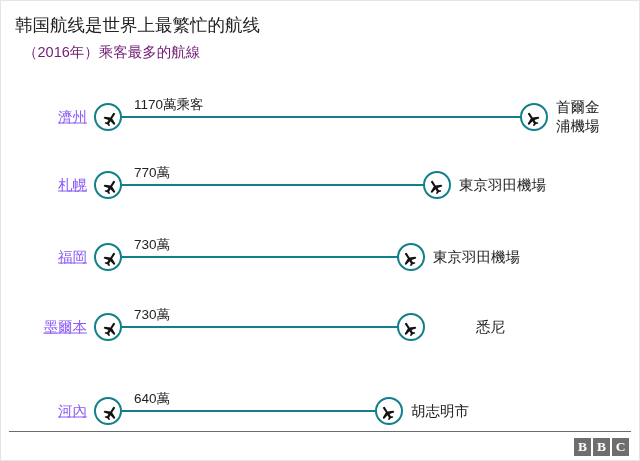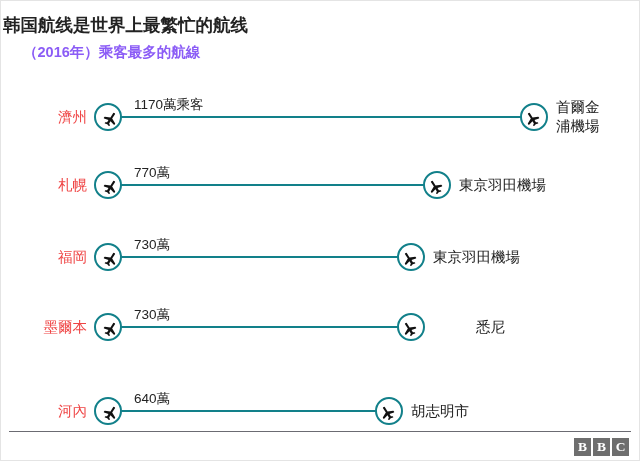--- a/index.html
+++ b/index.html
@@ -19,35 +19,35 @@
     position: absolute;
     left: 0; top: 0;
     width: 640px;
     height: 461px;
     border: 1px solid #e4e4e4;
     box-sizing: border-box;
     background: #ffffff;
   }
   .title {
     position: absolute;
-    left: 2px;
+    left: 14px;
     top: 12px;
     font-size: 17.5px;
-    font-weight: bold;
+    font-weight: normal;
     color: #222222;
     letter-spacing: 0px;
     white-space: nowrap;
   }
   .subtitle {
     position: absolute;
     left: 22px;
     top: 42px;
     font-size: 14.5px;
-    font-weight: bold;
-    color: #8b5cf6;
+    font-weight: normal;
+    color: #701a75;
     white-space: nowrap;
   }
 
   
   .routes {
     position: absolute;
     left: 0;
     top: 0;
     width: 640px;
     height: 430px;
@@ -57,23 +57,24 @@
     left: 0;
     width: 640px;
     height: 60px;
   }
   .origin-label {
     position: absolute;
     right: 554px;           
     top: 50%;
     transform: translateY(-50%);
     font-size: 14.5px;
-    color: #ef4444;
+    color: #8b5cf6;
     white-space: nowrap;
     text-align: right;
+    text-decoration: underline;
   }
   .line {
     position: absolute;
     top: 50%;
     transform: translateY(-50%);
     height: 2px;
     background: #12808a;
   }
   .node {
     position: absolute;

